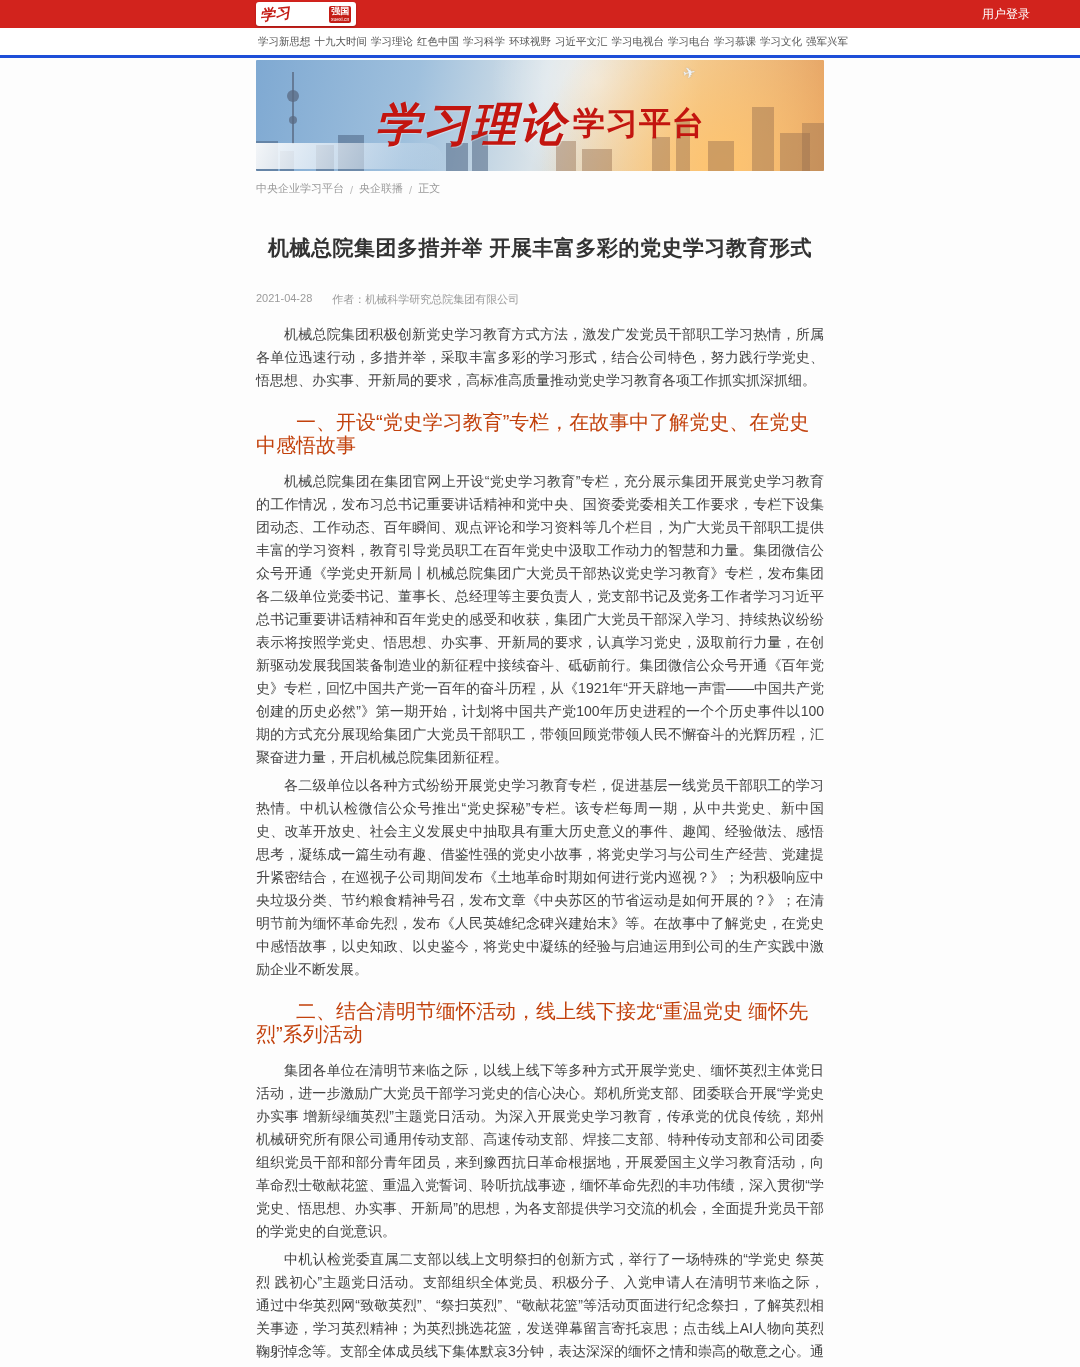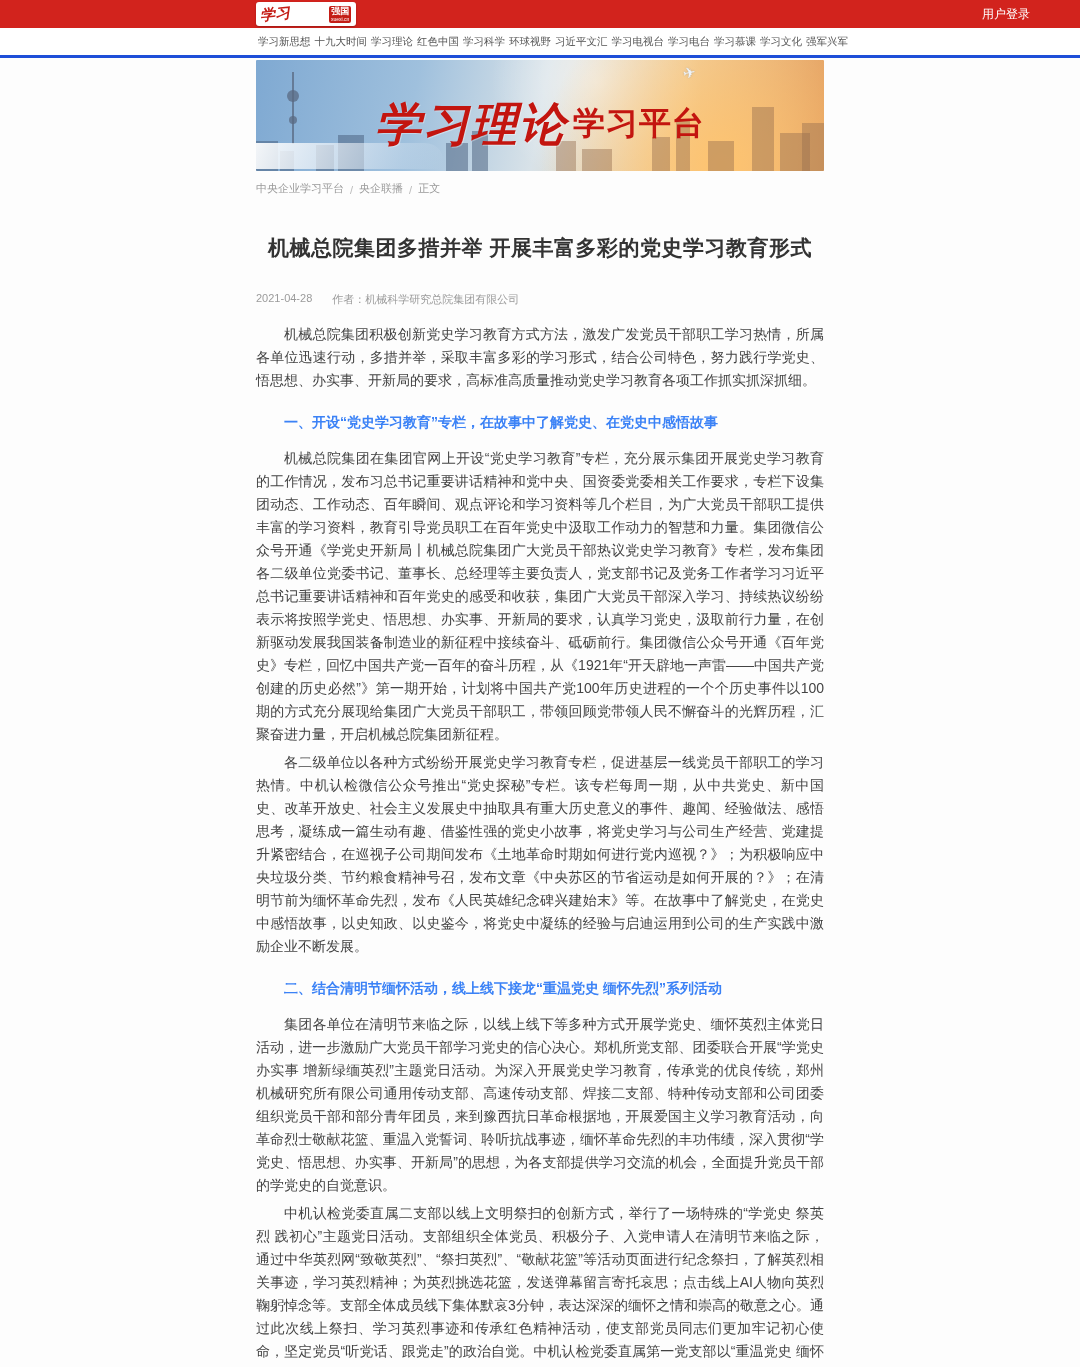--- a/index.html
+++ b/index.html
@@ -87,21 +87,21 @@
     margin-top:38px;text-align:center;font-size:21px;font-weight:bold;color:#333;
     letter-spacing:.5px;
   }
   .article-meta{margin-top:30px;font-size:11px;color:#9b9b9b;display:flex;gap:20px;}
   .article-body{margin-top:16px;padding-bottom:50px;}
   .article-body .para{
     font-size:14px;line-height:23px;color:#434343;text-align:justify;
     text-indent:2em;margin:5px 0;
   }
   .article-body .sect{
-    font-size:14px;line-height:23px;color:#3b82f6;font-weight:bold;
+    font-size:20px;line-height:23px;color:#c2410c;font-weight:normal;
     text-indent:2em;margin:19px 0 13px;
   }
 </style>
 </head>
 <body>
 
 <div class="page">
 
   <div class="topbar">
     <div class="container">

